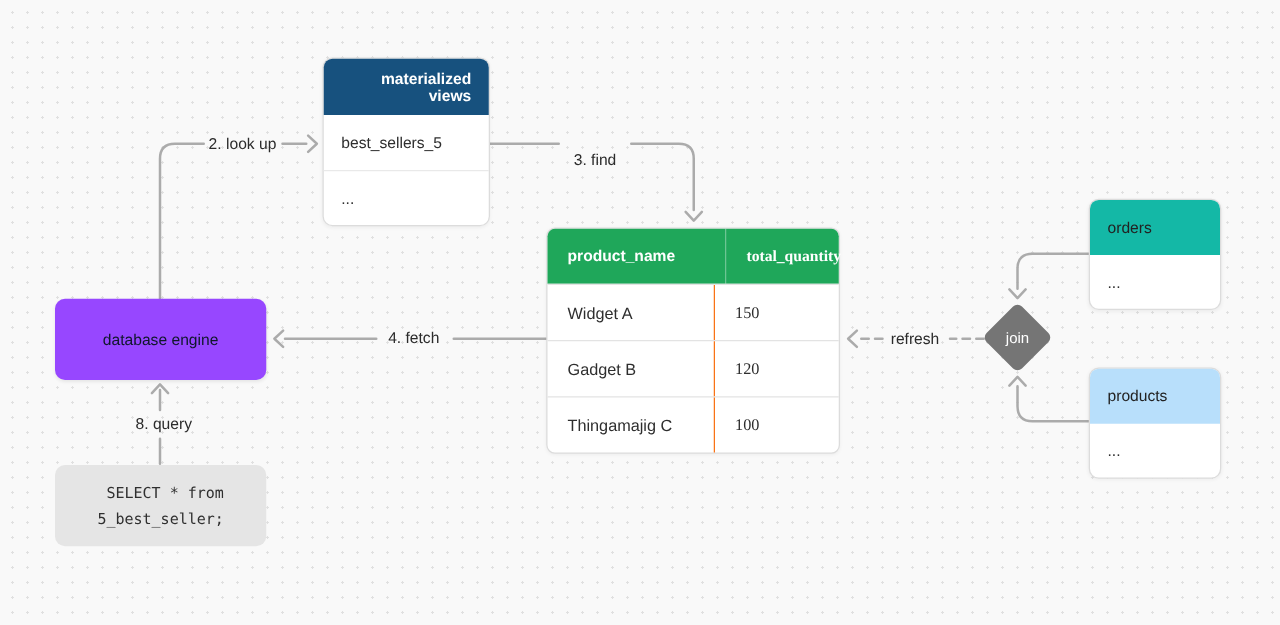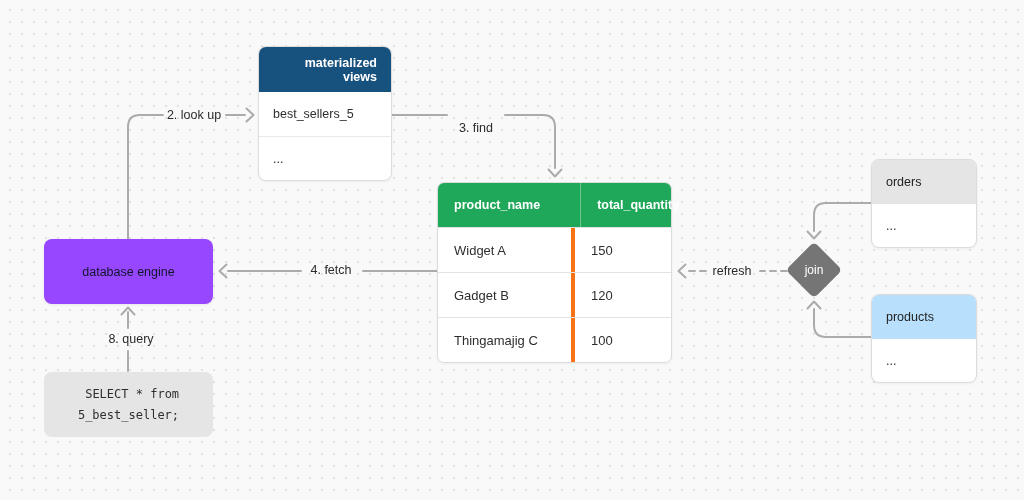--- a/index.html
+++ b/index.html
@@ -30,25 +30,25 @@
   .card-row + .card-row { border-top:1px solid #e9e9e9; }
 
   
   #mv-box { left:258px; top:46px; width:134px; }
   #mv-box .card-header { height:45px; background:#17517e; color:#ffffff; font-weight:600;text-align:right; }
 
   
   #result-table { left:437px; top:182px; width:235px; border-radius:7px; }
   .tbl-header { display:flex; height:44px; background:#1fa75a; color:#fff; font-weight:600; font-size:12.5px; border-radius:6px 6px 0 0;gap:40px; }
   .tbl-header .c1, .tbl-row .c1 { width:133px; display:flex; align-items:center; padding-left:16px; box-sizing:border-box; }
-  .tbl-header .c2, .tbl-row .c2 { flex:1; display:flex; align-items:center; padding-left:16px; box-sizing:border-box; }
+  .tbl-header .c2, .tbl-row .c2 { flex:1; display:flex; align-items:center; padding-left:16px; box-sizing:border-box;font-family:Liberation Serif, serif; }
   .tbl-header .c2 { border-left:1px solid rgba(255,255,255,0.35); }
   .tbl-row { display:flex; height:44px; font-size:13px; color:#2e2e2e; border-top:1px solid #e3e3e3; }
   .tbl-row:first-of-type { border-top:none; }
-  .tbl-row .c2 { border-left:4px solid #f97316; }
+  .tbl-row .c2 { border-left:1px solid #f97316; }
 
   
   #engine {
     position:absolute; left:44px; top:239px; width:169px; height:65px;
     background:#9747ff; border-radius:8px; color:#0f172a;
     display:flex; align-items:center; justify-content:center;
     font-size:12.5px; font-weight:500; box-shadow:0 1px 3px rgba(0,0,0,0.08);
   }
 
   
@@ -57,21 +57,21 @@
     background:#e5e5e5; border-radius:8px;
     display:flex; align-items:center; justify-content:center;
   }
   #query-box .code {
     font-family:"DejaVu Sans Mono", "Liberation Mono", monospace;
     font-size:12px; color:#2f2f2f; line-height:1.7; text-align:right; white-space:pre;
   }
 
   
   #orders-box { left:871px; top:159px; width:106px; }
-  #orders-box .card-header { background:#e5e5e5; color:#222222; font-weight:500; }
+  #orders-box .card-header { background:#14b8a6; color:#222222; font-weight:500; }
   #products-box { left:871px; top:294px; width:106px; }
   #products-box .card-header { background:#b8dffb; color:#222222; font-weight:500; }
   #orders-box .card-row, #products-box .card-row { height:43px; }
 
   
   #join-diamond {
     position:absolute; left:794px; top:250px; width:40px; height:40px;
     background:#757575; transform:rotate(45deg); border-radius:5px;
   }
   #join-label {

